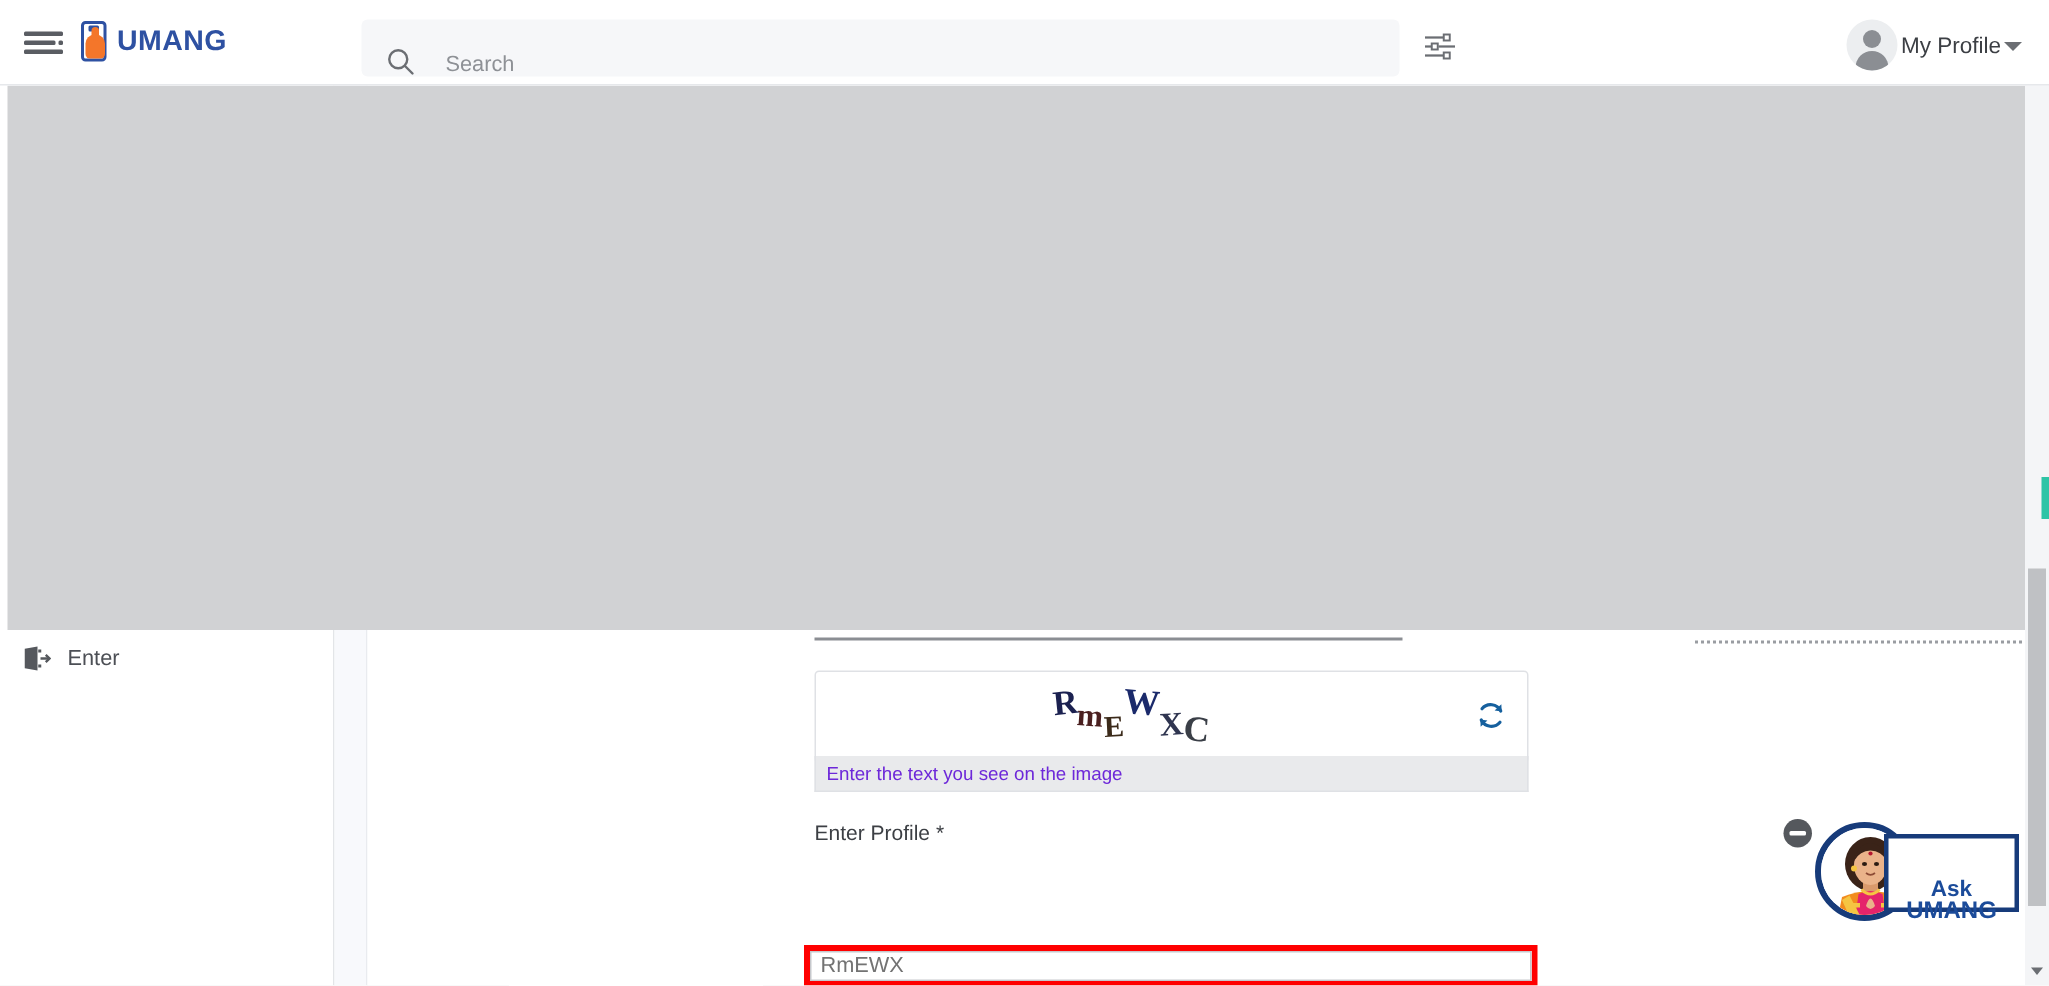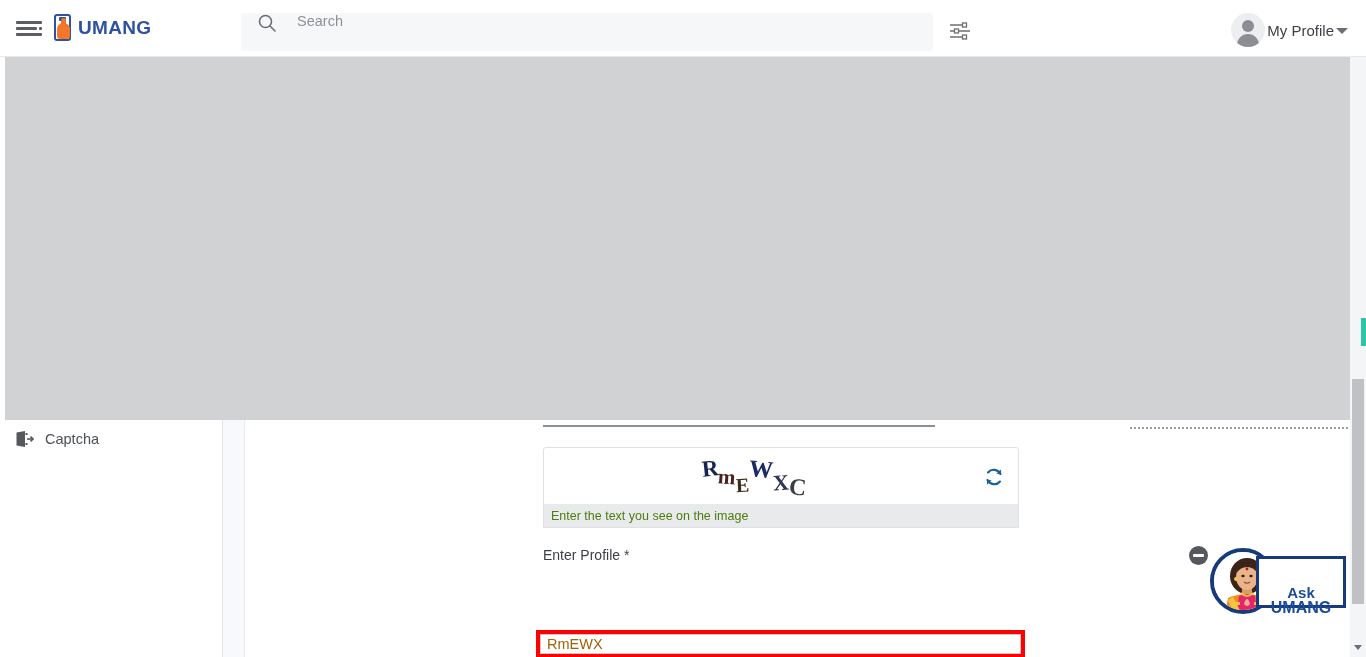--- a/index.html
+++ b/index.html
@@ -68,21 +68,21 @@
   .brand-text {
     font-size: 19px; font-weight: bold; color: #2e51a2;
     letter-spacing: .3px;
   }
 
   .searchbox {
     position: absolute; left: 241px; top: 13px;
     width: 692px; height: 38px;
     background: #f6f7f9;
     border-radius: 4px;
-    display: flex; align-items: flex-start;
+    display: flex; align-items: flex-end;
   }
   .search-ico { margin-left: 16px; width: 20px; height: 20px; display:block; }
   .search-ph {
     margin-left: 20px;
     font-size: 14.5px; color: #8e9196;
   }
 
   .filter-ico {
     position: absolute; left: 948px; top: 22px;
     width: 24px; height: 18px; cursor: pointer;
@@ -167,38 +167,38 @@
     width:24px; height:24px; cursor:pointer;
   }
   .captcha-hint {
     position:absolute; left:298px; top:447px;
     width:476px; height:24px;
     background:#e9eaec;
     border:1px solid #dfe1e5; border-top:none;
     display:flex; align-items:center;
   }
   .captcha-hint span {
-    margin-left:7px; font-size:12.5px; color:#4d7c0f;
+    margin-left:7px; font-size:12.5px; color:#6d28d9;
   }
 
   .field-label {
     position:absolute; left:298px; top:490px;
     font-size:14px; color:#3c3f44;
   }
   .captcha-input-wrap {
     position:absolute; left:291px; top:573px;
     width:489px; height:28px;
     border:4px solid #ff0000;
     background:#ffffff;
   }
   .captcha-input {
     position:absolute; left:0; top:0; width:100%; height:100%;
     border:1px solid #c6c8cc; background:#ffffff;
     font-family:"Liberation Sans", sans-serif;
-    font-size:14.5px; color:#a16207;
+    font-size:14.5px; color:#737373;
     padding:0 6px; outline:none;
   }
 
   
   .overlay {
     position:absolute; left:5px; top:57px;
     width:1361px; height:363px;
     background:#d1d2d4;
     z-index:20;
   }
@@ -267,21 +267,21 @@
       <div class="side-item" style="top:362px;">
         <span class="sico">
           <svg viewBox="0 0 20 20" width="20" height="20">
             <path d="M2.5 3.5 L11 2 L11 18 L2.5 16.5 Z" fill="#55585d"></path>
             <rect x="11.5" y="4" width="2" height="2" fill="#55585d"></rect>
             <rect x="11.5" y="14" width="2" height="2" fill="#55585d"></rect>
             <path d="M13 10 L18.5 10" stroke="#55585d" stroke-width="1.6" fill="none"></path>
             <path d="M16.5 7.6 L19 10 L16.5 12.4" stroke="#55585d" stroke-width="1.6" fill="none"></path>
           </svg>
         </span>
-        <span class="slabel">Captcha</span>
+        <span class="slabel">Enter</span>
       </div>
     </div>
 
     <div class="sidebar-gutter"></div>
 
     <div class="content">
       <div class="solid-rule"></div>
       <div class="dotted-rule"></div>
 
       <div class="captcha-card">

